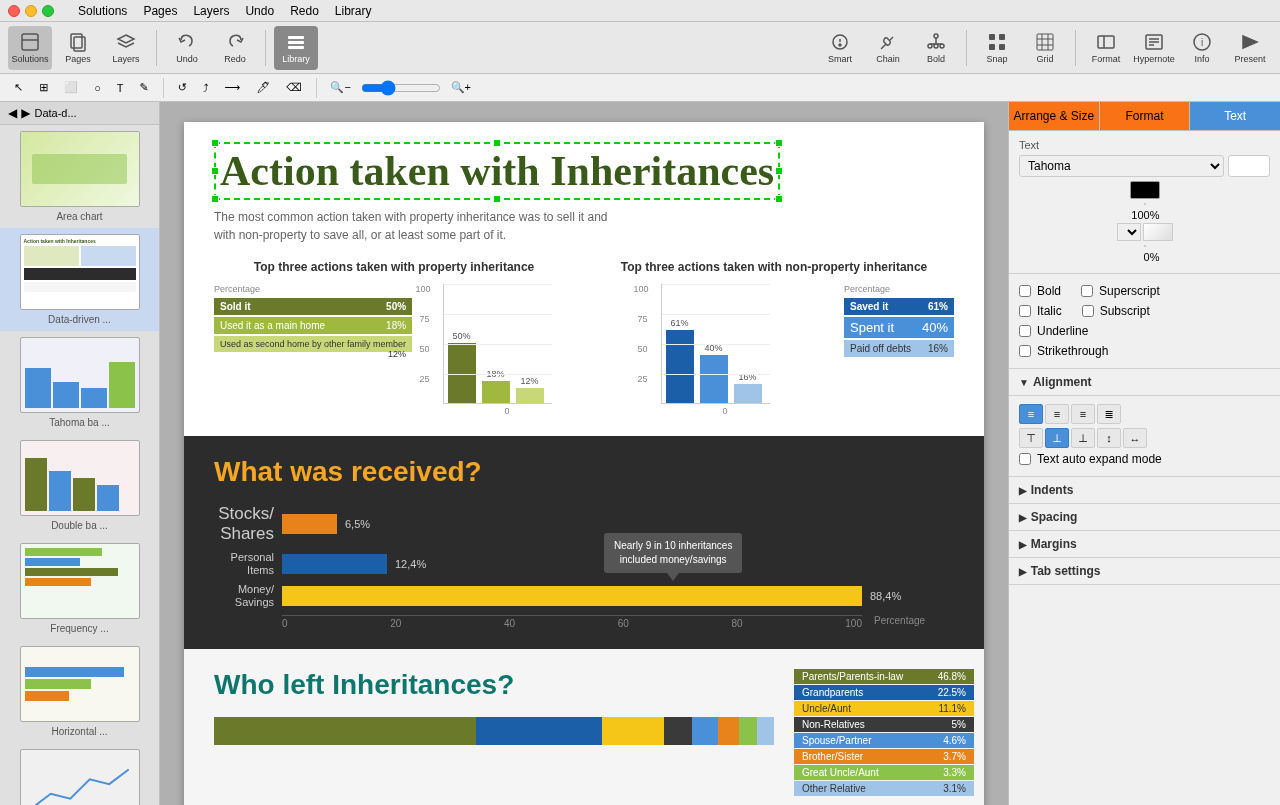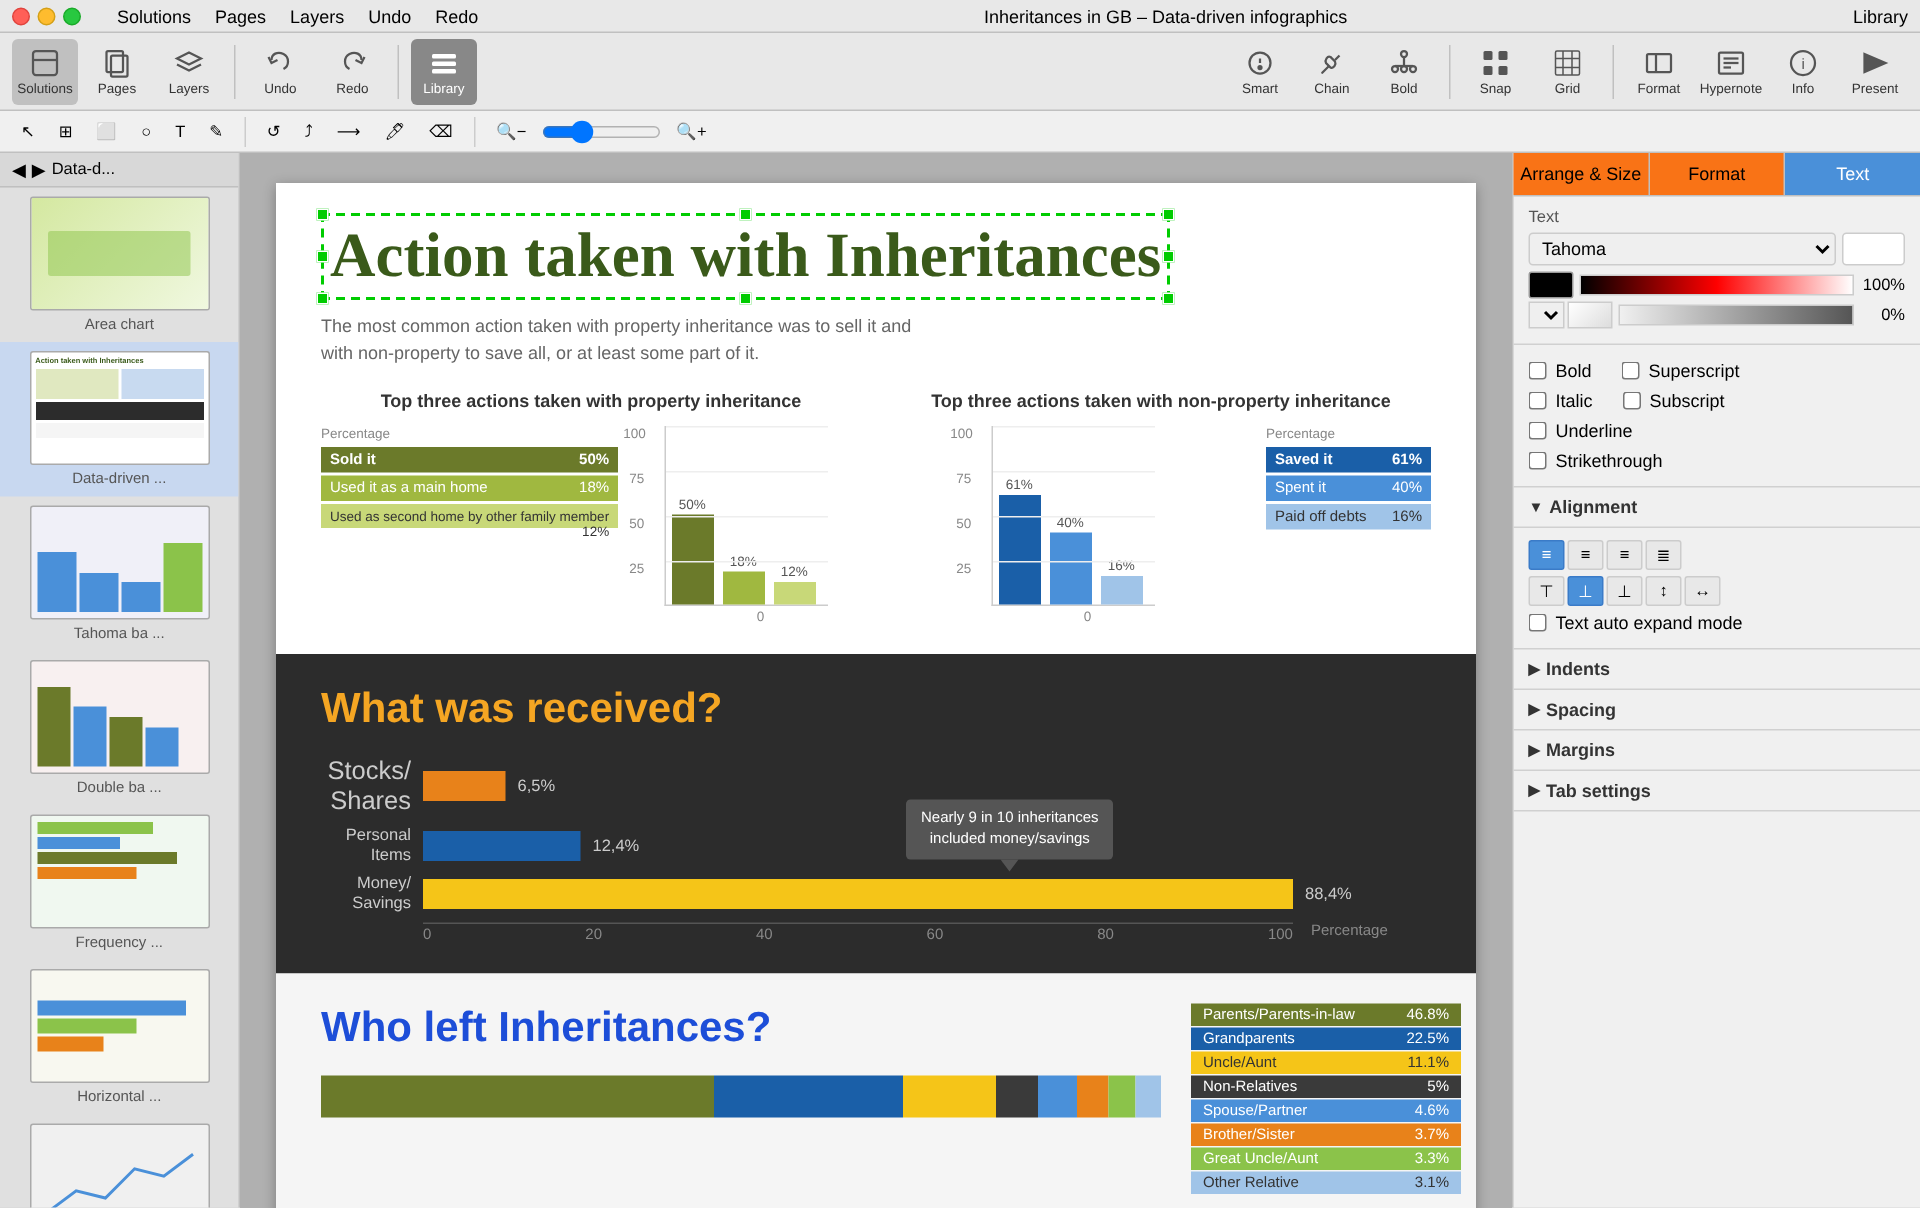--- a/index.html
+++ b/index.html
@@ -49,21 +49,21 @@
     .right-tab:last-child { border-right: none; }
     .panel-section { padding: 8px 10px; border-bottom: 1px solid #d0d0d0; }
     .panel-label { font-size: 11px; color: #555; margin-bottom: 4px; font-weight: 500; }
     .section-header { display: flex; align-items: center; gap: 4px; font-size: 12px; font-weight: bold; color: #333; padding: 6px 10px; border-bottom: 1px solid #d0d0d0; cursor: pointer; }
     .section-arrow { font-size: 10px; }
 
     
     .font-row { display: flex; align-items: center; gap: 4px; margin-bottom: 4px; }
     .font-select { flex: 1; height: 22px; font-size: 12px; border: 1px solid #ccc; border-radius: 3px; padding: 0 4px; }
     .font-size-input { width: 40px; height: 22px; font-size: 12px; border: 1px solid #ccc; border-radius: 3px; text-align: center; padding-left: 40px; }
-    .color-row { display: flex; align-items: center; gap: 4px; margin-bottom: 2px; }
+    .color-row { display: flex; align-items: center; gap: 4px; margin-bottom: 2px; flex-direction: column; }
     .color-swatch { width: 30px; height: 18px; border: 1px solid #999; border-radius: 2px; cursor: pointer; }
     .color-swatch.black { background: #000; }
     .percent-display { font-size: 11px; min-width: 30px; text-align: right; }
 
     .checkbox-row { display: flex; align-items: center; gap: 6px; margin: 2px 0; font-size: 12px; }
     .checkbox-row input { width: 12px; height: 12px; }
     .format-row { display: flex; gap: 2px; margin-bottom: 4px; }
     .fmt-btn { width: 24px; height: 20px; border: 1px solid #ccc; background: #e8e8e8; border-radius: 2px; cursor: pointer; font-size: 11px; display: flex; align-items: center; justify-content: center; }
     .fmt-btn.active { background: #4a90d9; color: white; border-color: #3a7bc8; }
     .section-white { background: white; padding: 20px 30px; }
@@ -75,21 +75,20 @@
   <div class="traffic-lights">
     <div class="traffic-light tl-red"></div>
     <div class="traffic-light tl-yellow"></div>
     <div class="traffic-light tl-green"></div>
   </div>
   <span>Solutions</span>
   <span>Pages</span>
   <span>Layers</span>
   <span>Undo</span>
   <span>Redo</span>
-  <span style="flex:1; text-align:center; font-size:12px;">Inheritances in GB – Data-driven infographics</span>
   <span>Library</span>
 </div>
 
 <div class="toolbar" style="height:52px;">
   <div class="toolbar-btn active">
     <svg viewBox="0 0 20 20" fill="#555">
         <rect x="2" y="2" width="16" height="16" rx="2" fill="none" stroke="#555" stroke-width="1.5"></rect>
         <line x1="2" y1="8" x2="18" y2="8" stroke="#555" stroke-width="1.5"></line>
       </svg>
     <span style="font-size:9px;">Solutions</span>
@@ -436,21 +435,21 @@
                     </div>
                     <div style="font-size:9px; color:#888; margin-top:2px; margin-left:20px;">0</div>
                   </div>
 
                   <div style="min-width:110px;">
                     <div style="font-size:9px; color:#888; margin-bottom:4px;">Percentage</div>
                     <div style="background:#1a5fa8; color:white; padding:3px 6px; font-size:10px; font-weight:bold; margin-bottom:2px; display:flex; justify-content:space-between;">
                       <span>Saved it</span>
                         <span>61%</span>
                     </div>
-                    <div style="background:#4a90d9; color:white; padding:3px 6px; font-size:10px; margin-bottom:2px; display:flex; justify-content:space-between;text-align:center;">
+                    <div style="background:#4a90d9; color:white; padding:3px 6px; font-size:13px; margin-bottom:2px; display:flex; justify-content:space-between;text-align:center;">
                       <span>Spent it</span>
                         <span>40%</span>
                     </div>
                     <div style="background:#a0c4e8; color:#333; padding:3px 6px; font-size:10px; margin-bottom:2px; display:flex; justify-content:space-between;">
                       <span>Paid off debts</span>
                         <span>16%</span>
                     </div>
                   </div>
                 </div>
               </div>
@@ -498,21 +497,21 @@
                   <span>100</span>
                 </div>
                 <span style="font-size:10px; color:#888; margin-left:4px;">Percentage</span>
               </div>
             </div>
           </div>
 
           <div style="background:#f5f5f5; padding:20px 30px; min-height:160px;">
             <div style="display:flex; gap:20px;">
               <div style="flex:1;">
-                <div style="font-size:28px; color:#1d4ed8; font-weight:bold; margin-bottom:16px;">Who left Inheritances?</div>
+                <div style="font-size:28px; color:#0f766e; font-weight:bold; margin-bottom:16px;">Who left Inheritances?</div>
 
                 <div style="display:flex; height:28px; width:560px;">
                   <div style="width:46.8%; height:100%; background:#6b7a2a;"></div>
                   <div style="width:22.5%; height:100%; background:#1a5fa8;"></div>
                   <div style="width:11.1%; height:100%; background:#f5c518;"></div>
                   <div style="width:5%; height:100%; background:#3a3a3a;"></div>
                   <div style="width:4.6%; height:100%; background:#4a90d9;"></div>
                   <div style="width:3.7%; height:100%; background:#e8821a;"></div>
                   <div style="width:3.3%; height:100%; background:#8bc34a;"></div>
                   <div style="width:3%; height:100%; background:#a0c4e8;"></div>

